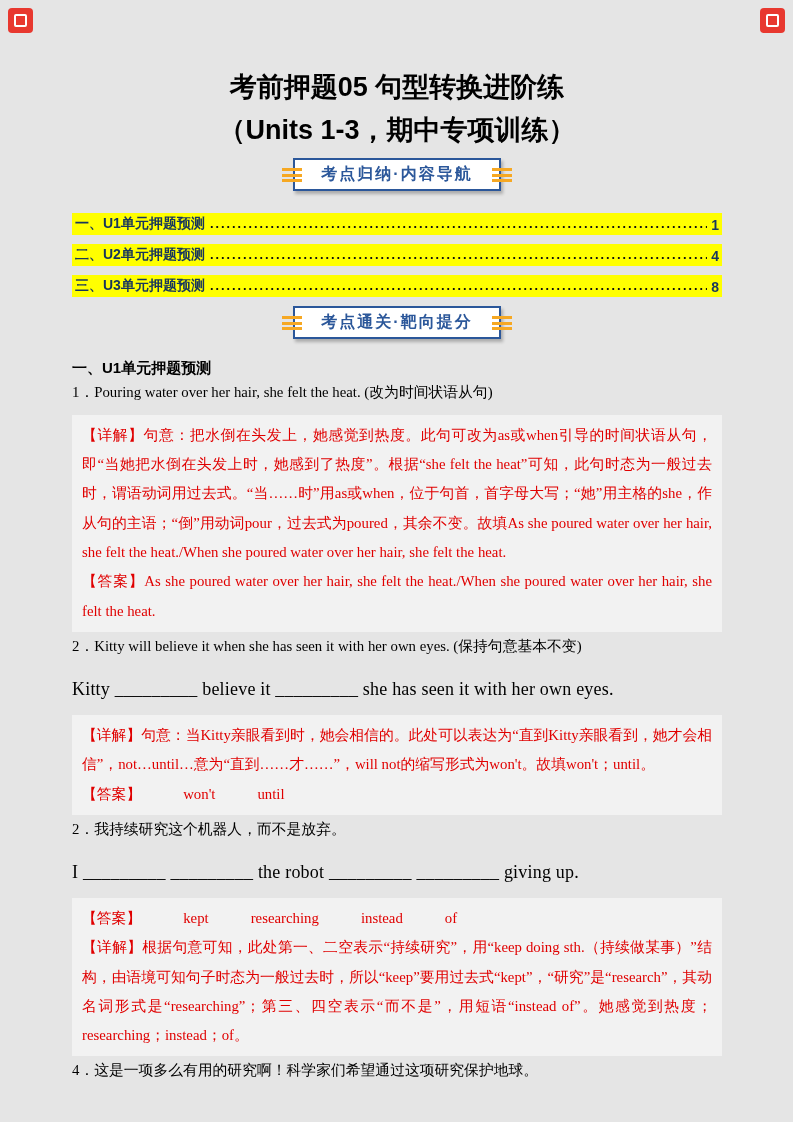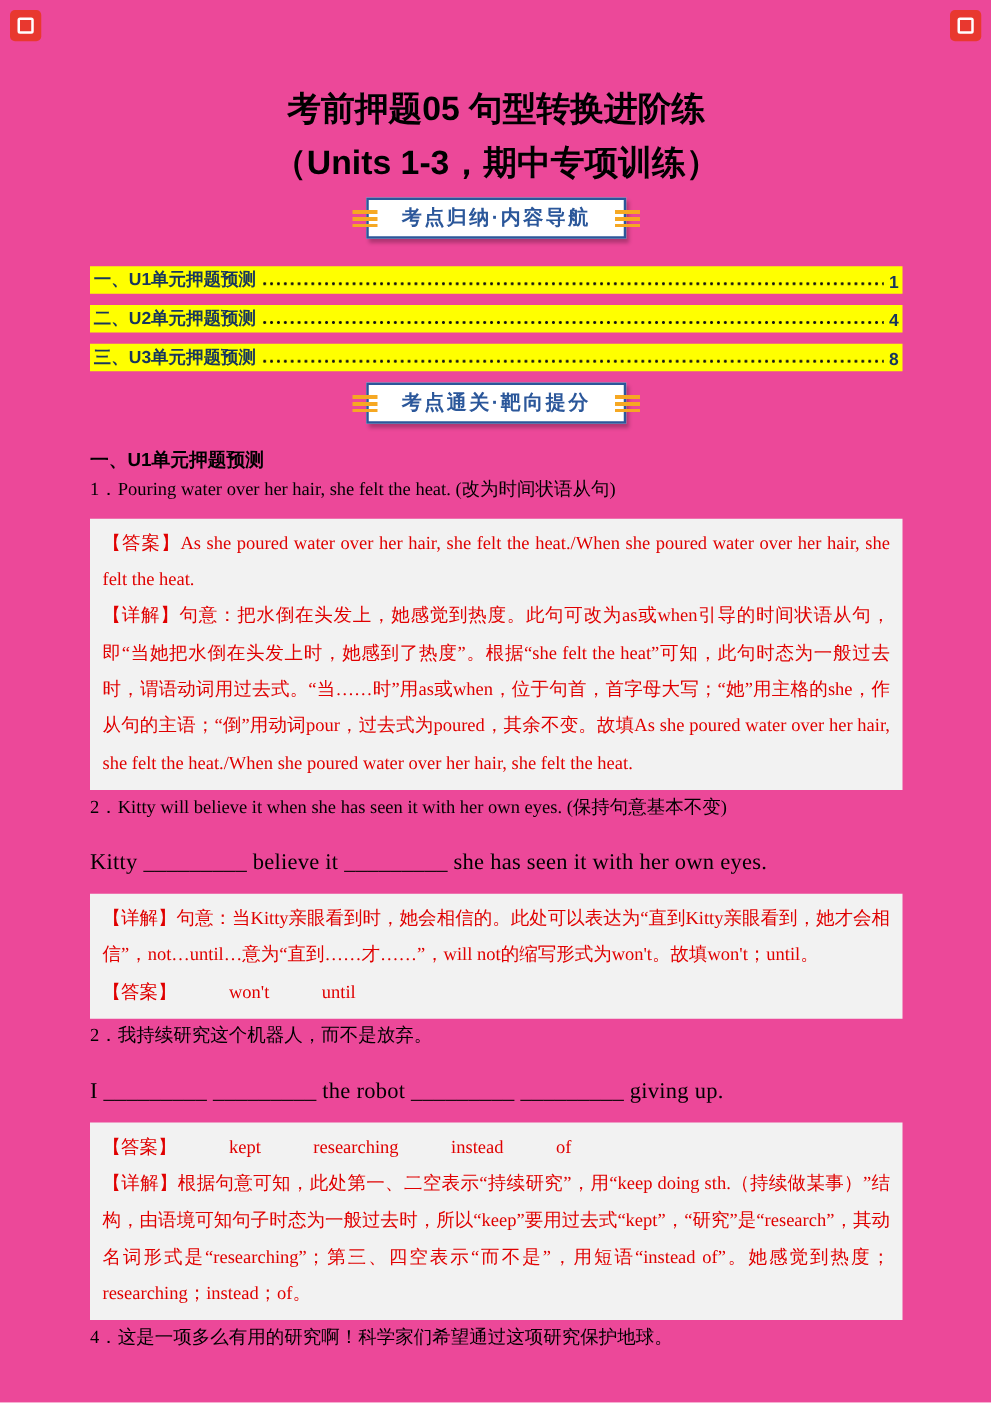--- a/index.html
+++ b/index.html
@@ -1,21 +1,21 @@
 <!DOCTYPE html>
 <html><head>
 <meta charset="utf-8">
 <style>
   * { margin: 0; padding: 0; box-sizing: border-box; }
   html, body { background: #fff; }
   body { width: 793px; font-family: "Liberation Serif", "DejaVu Serif", serif; color: #000; }
   .page {
     position: relative;
     width: 793px; height: 1122px;
-    background: #ec4899;
+    background: #e5e5e5;
     padding: 66px 71px 0 72px;
     overflow: hidden;
   }
   
   .corner {
     position: absolute; top: 8px; width: 25px; height: 25px;
     background: #e8382f; border-radius: 4px;
     display: flex; align-items: center; justify-content: center;
   }
   .corner-left { left: 8px; }
@@ -126,22 +126,22 @@
   <div class="banner-row">
     <span class="deco deco-l"></span>
     <span class="banner-box">考点通关·靶向提分</span>
     <span class="deco deco-r"></span>
   </div>
 
   <div class="section-heading">一、U1单元押题预测</div>
 
   <p class="q">1．Pouring water over her hair, she felt the heat. (改为时间状语从句)</p>
   <div class="answer-block">
+    <p class="ans-line"><span class="lbl">【详解】</span><span>句意：把水倒在头发上，她感觉到热度。此句可改为as或when引导的时间状语从句，即“当她把水倒在头发上时，她感到了热度”。根据“she felt the heat”可知，此句时态为一般过去时，谓语动词用过去式。“当……时”用as或when，位于句首，首字母大写；“她”用主格的she，作从句的主语；“倒”用动词pour，过去式为poured，其余不变。故填As she poured water over her hair, she felt the heat./When she poured water over her hair, she felt the heat.</span></p>
     <p class="ans-line"><span class="lbl">【答案】</span><span>As she poured water over her hair, she felt the heat./When she poured water over her hair, she felt the heat.</span></p>
-    <p class="ans-line"><span class="lbl">【详解】</span><span>句意：把水倒在头发上，她感觉到热度。此句可改为as或when引导的时间状语从句，即“当她把水倒在头发上时，她感到了热度”。根据“she felt the heat”可知，此句时态为一般过去时，谓语动词用过去式。“当……时”用as或when，位于句首，首字母大写；“她”用主格的she，作从句的主语；“倒”用动词pour，过去式为poured，其余不变。故填As she poured water over her hair, she felt the heat./When she poured water over her hair, she felt the heat.</span></p>
   </div>
 
   <p class="q">2．Kitty will believe it when she has seen it with her own eyes. (保持句意基本不变)</p>
   <p class="fill">Kitty _________ believe it _________ she has seen it with her own eyes.</p>
   <div class="answer-block">
     <p class="ans-line"><span class="lbl">【详解】</span><span>句意：当Kitty亲眼看到时，她会相信的。此处可以表达为“直到Kitty亲眼看到，她才会相信”，not…until…意为“直到……才……”，will not的缩写形式为won't。故填won't；until。</span></p>
     <p class="ans-line"><span class="lbl">【答案】</span><span class="ans-val">won't</span><span class="ans-val">until</span></p>
   </div>
 
   <p class="q">2．我持续研究这个机器人，而不是放弃。</p>

